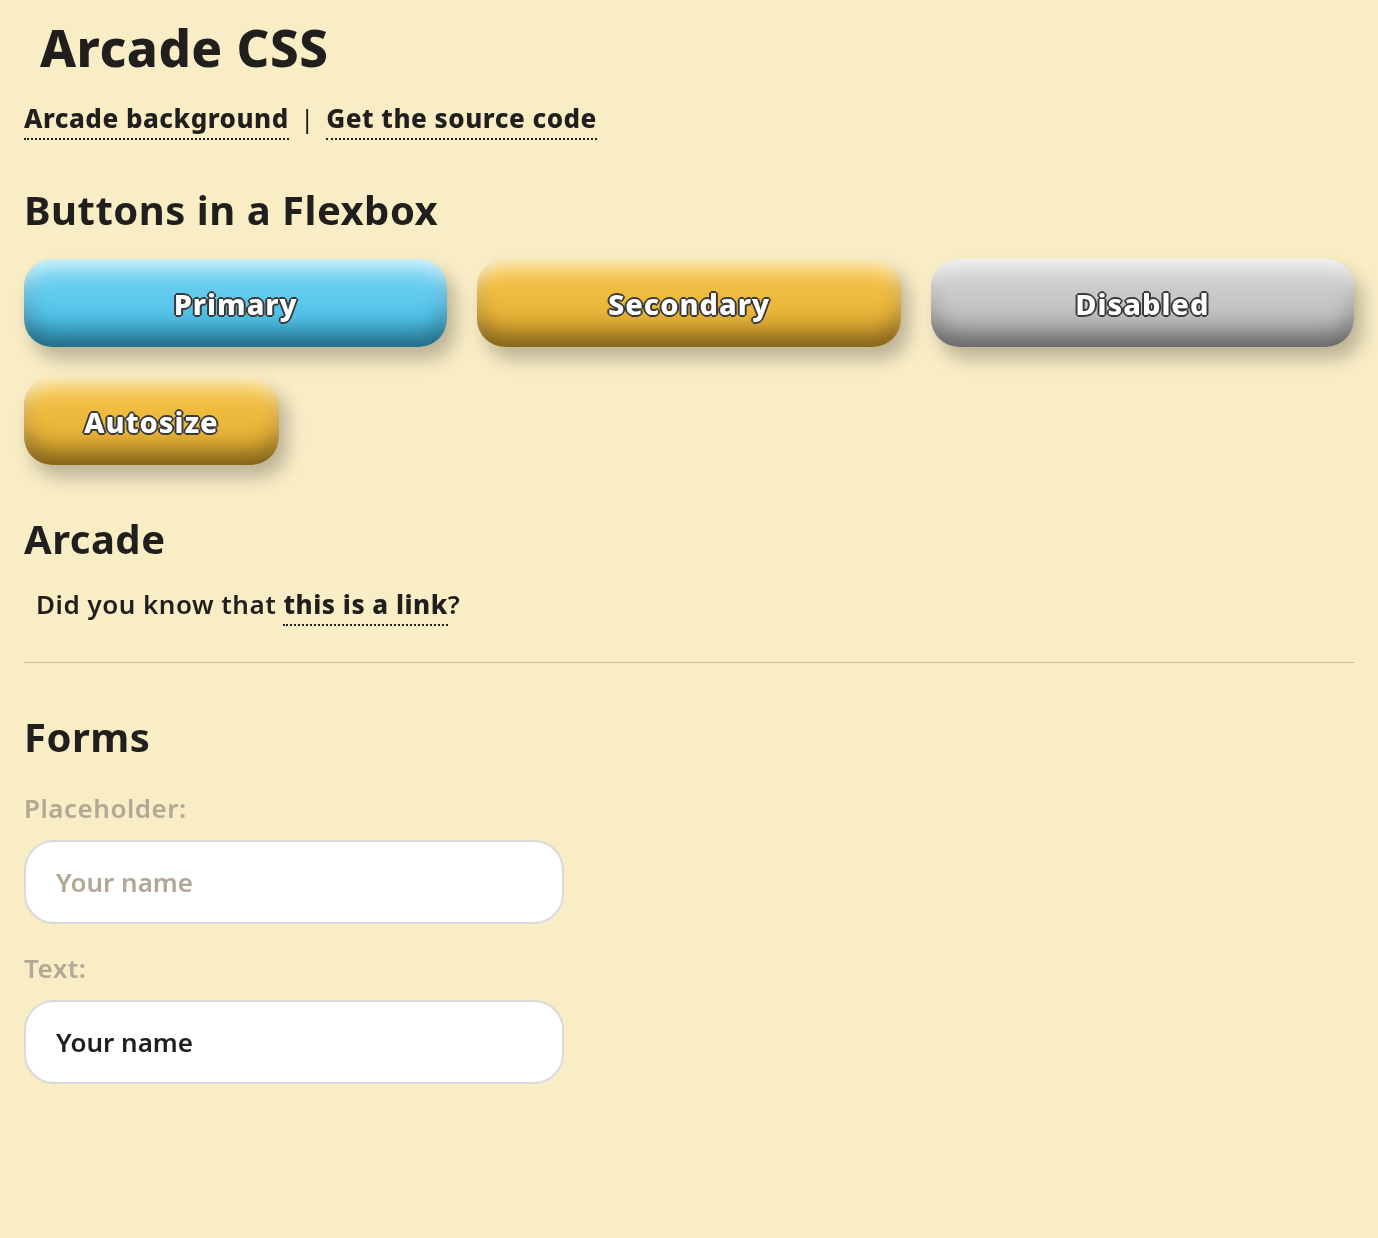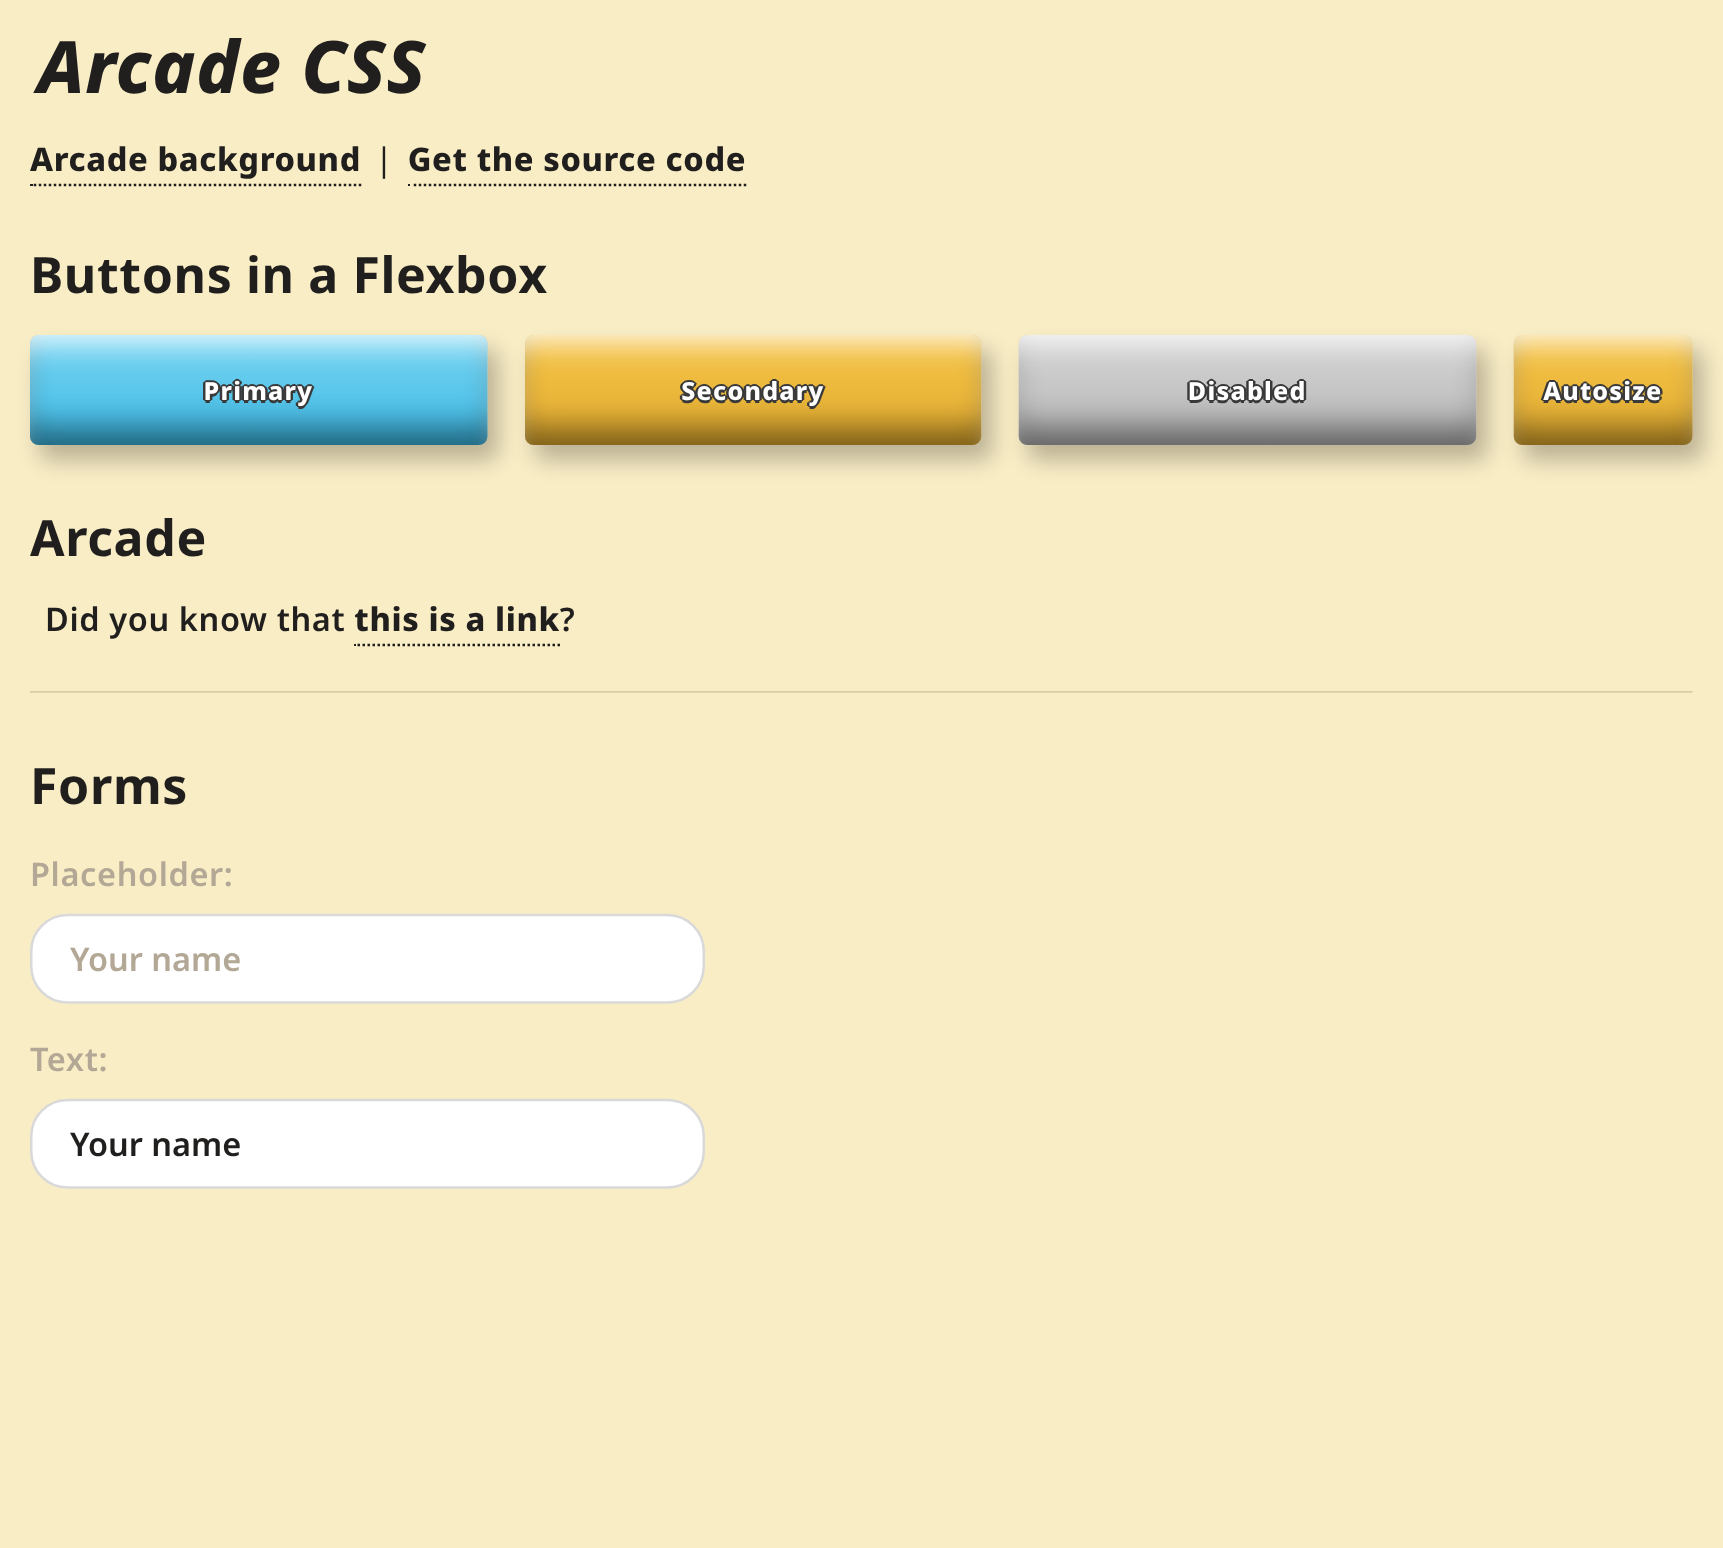--- a/index.html
+++ b/index.html
@@ -27,24 +27,23 @@
     color: var(--ink);
     font-weight: 600;
     font-size: 24px;
     letter-spacing: 0.5px;
   }
   .page {
     padding: 4px 24px 60px 24px;
   }
 
   h1 {
-    font-size: 58px;
+    font-size: 51px;
     font-weight: 800;
-    margin: 8px 0 18px 6px;
-    font-style: italic;
+    margin: 8px 0 18px 16px;
   }
   h2 {
     font-size: 40px;
     font-weight: 700;
     margin: 46px 0 14px 0;
   }
 
   .topline {
     font-size: 26px;
     font-weight: 700;
@@ -68,28 +67,28 @@
     flex-wrap: wrap;
     gap: 30px 30px;
     margin-top: 22px;
   }
   .btn {
     display: inline-flex;
     align-items: center;
     justify-content: center;
     height: 88px;
     border: none;
-    border-radius: 7px;
+    border-radius: 28px;
     font: inherit;
-    font-size: 20px;
+    font-size: 29px;
     font-weight: 800;
     letter-spacing: 1px;
     color: #ffffff;
     cursor: pointer;
-    padding: 0 24px;
+    padding: 0 60px;
     box-shadow:
       inset 0 18px 22px -12px rgba(255,255,255,0.85),
       inset 0 -22px 24px -8px rgba(0,0,0,0.45),
       8px 12px 18px rgba(0,0,0,0.25);
     
     text-shadow:
       -1px -1px 0 #3a3a3a, 1px -1px 0 #3a3a3a, -1px 1px 0 #3a3a3a, 1px 1px 0 #3a3a3a,
        0  -2px 0 #3a3a3a, 0 2px 0 #3a3a3a, -2px 0 0 #3a3a3a, 2px 0 0 #3a3a3a;
   }
   .btn.grow  { flex: 1 1 340px; }
@@ -118,21 +117,21 @@
   .form-block { margin-top: 14px; }
   .form-label {
     color: var(--muted);
     font-size: 26px;
     font-weight: 600;
     margin: 26px 0 14px 0;
   }
   .field-wrap { position: relative; width: 540px; }
   input.text {
     width: 100%;
-    height: 72px;
+    height: 84px;
     border-radius: 30px;
     border: 2px solid #d9d9d9;
     background: #ffffff;
     padding: 0 30px;
     font: inherit;
     font-size: 26px;
     font-weight: 600;
     color: var(--ink);
     outline: none;
   }

